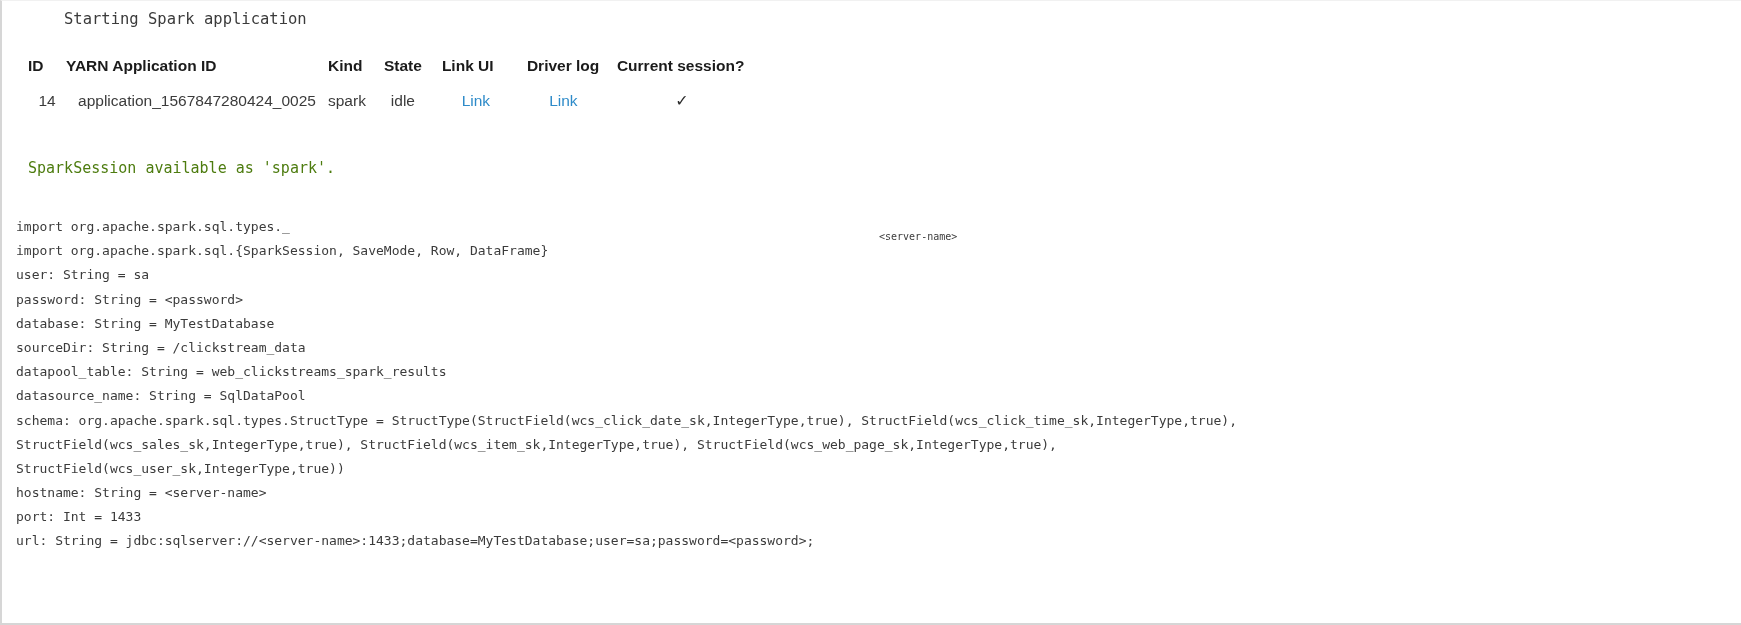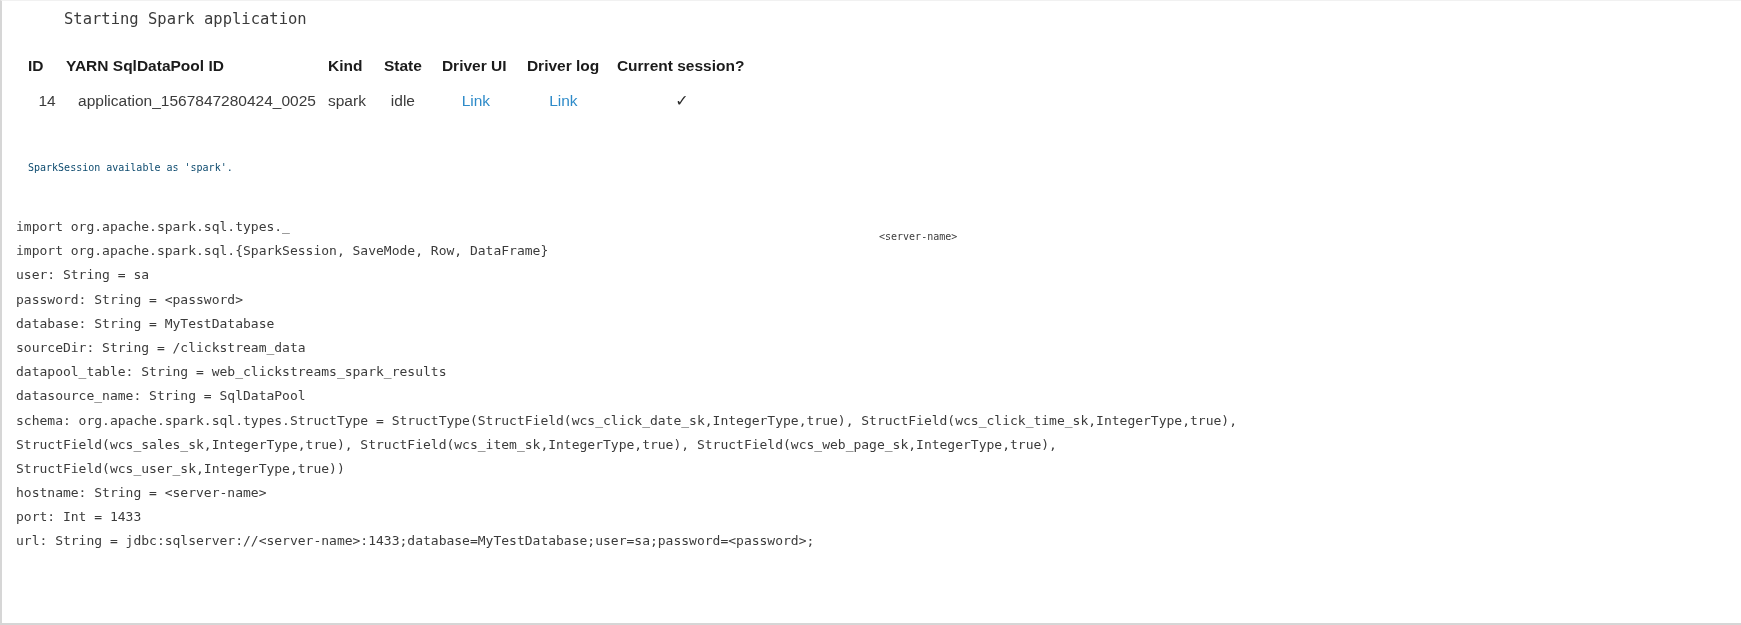--- a/index.html
+++ b/index.html
@@ -86,23 +86,23 @@
     font-size: 16px;
     color: #2b2b2b;
   }
 
   
   #session-available {
     position: absolute;
     left: 26px;
     top: 157px;
     font-family: "DejaVu Sans Mono", "Liberation Mono", monospace;
-    font-size: 10px;
+    font-size: 15px;
     line-height: 20px;
-    color: #0c4a6e;
+    color: #4d7c0f;
     white-space: pre;
   }
 
   
   #server-name-float {
     position: absolute;
     left: 877px;
     top: 226px;
     font-family: "DejaVu Sans Mono", "Liberation Mono", monospace;
     font-size: 10px;
@@ -133,24 +133,24 @@
 <body>
 
 <div id="output-cell">
 
   <div id="starting-line">Starting Spark application</div>
 
   <table id="session-table">
     <thead>
       <tr>
         <th class="c-id">ID</th>
-        <th class="c-appid">YARN SqlDataPool ID</th>
+        <th class="c-appid">YARN Application ID</th>
         <th class="c-kind">Kind</th>
         <th class="c-state">State</th>
-        <th class="c-sparkui">Driver UI</th>
+        <th class="c-sparkui">Link UI</th>
         <th class="c-driverlog">Driver log</th>
         <th class="c-current">Current session?</th>
       </tr>
     </thead>
     <tbody>
       <tr>
         <td class="c-id">14</td>
         <td class="c-appid">application_1567847280424_0025</td>
         <td class="c-kind">spark</td>
         <td class="c-state">idle</td>

